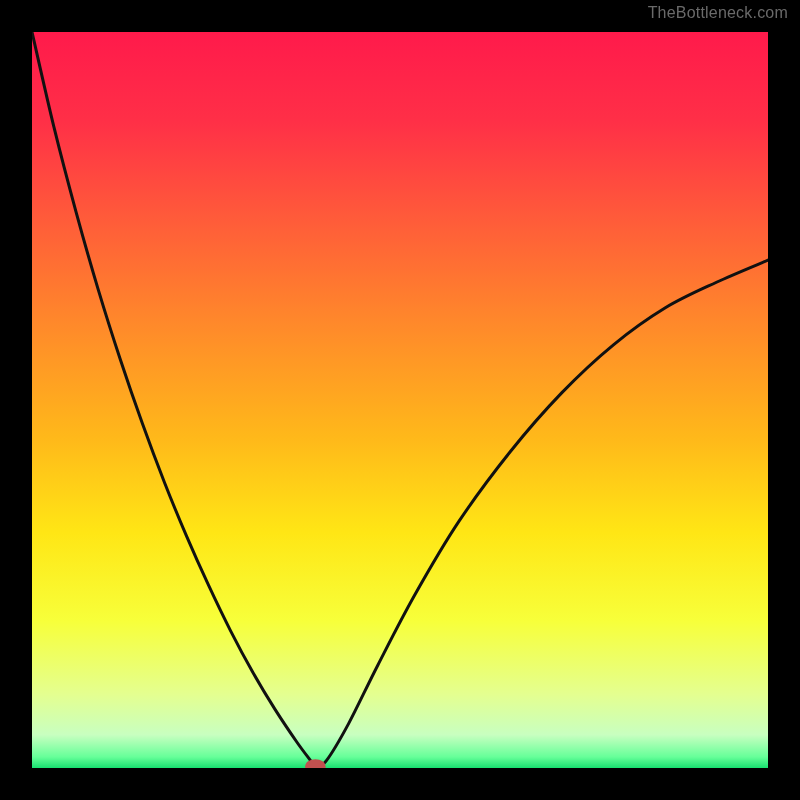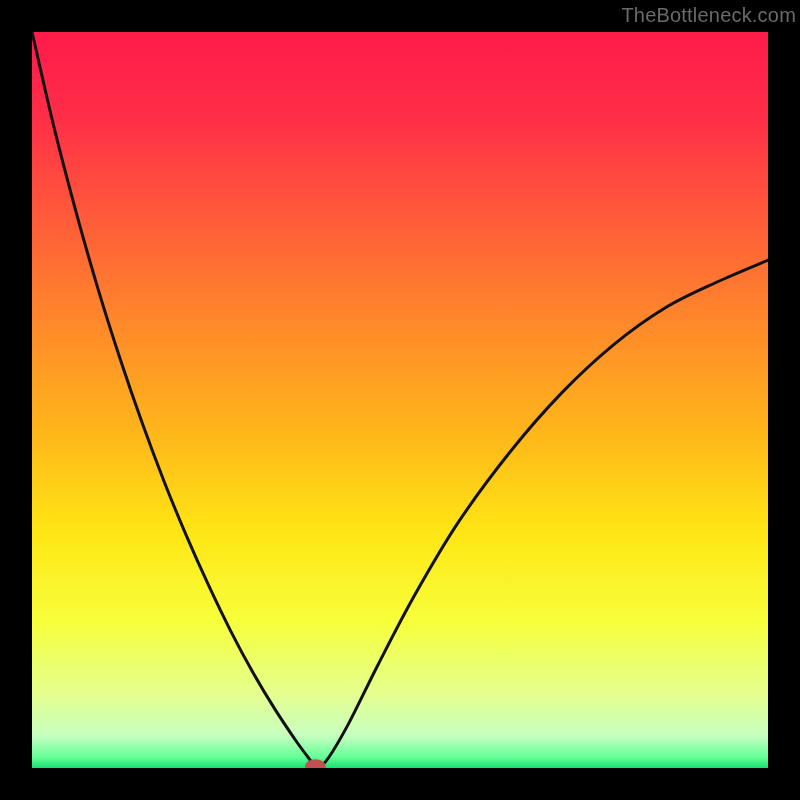--- a/index.html
+++ b/index.html
@@ -21,23 +21,23 @@
     position: absolute;
     left: 32px;
     top: 32px;
     width: 736px;
     height: 736px;
     overflow: hidden;
   }
   .attribution {
     position: absolute;
     top: 4px;
-    right: 4px;
+    right: 12px;
     color: #6a6a6a;
-    font-size: 20px;
+    font-size: 16px;
     font-weight: 500;
     letter-spacing: 0.2px;
   }
   svg { display: block; }
 </style>
 </head>
 <body>
 
 <div class="frame">
   <div class="attribution">TheBottleneck.com</div>

